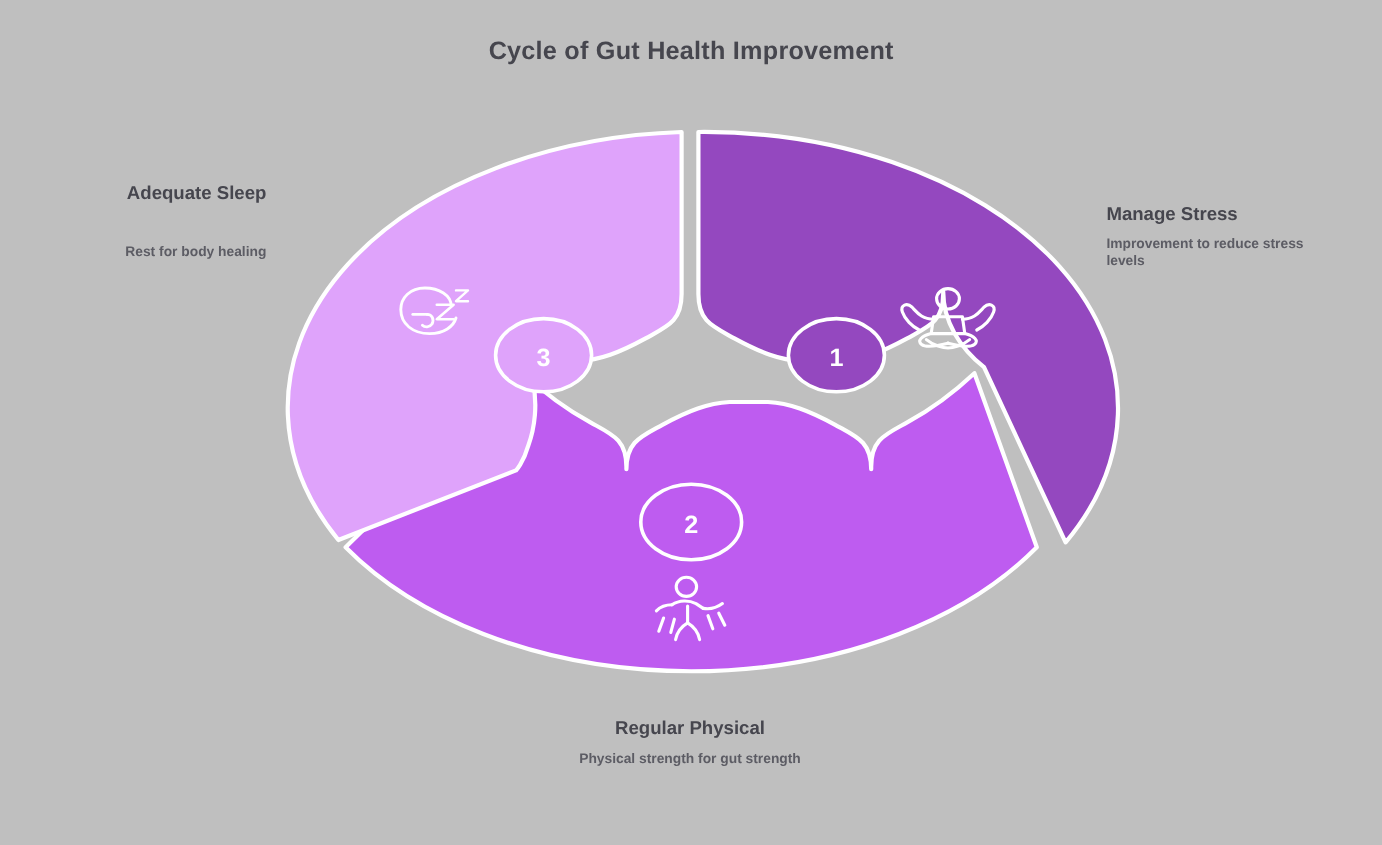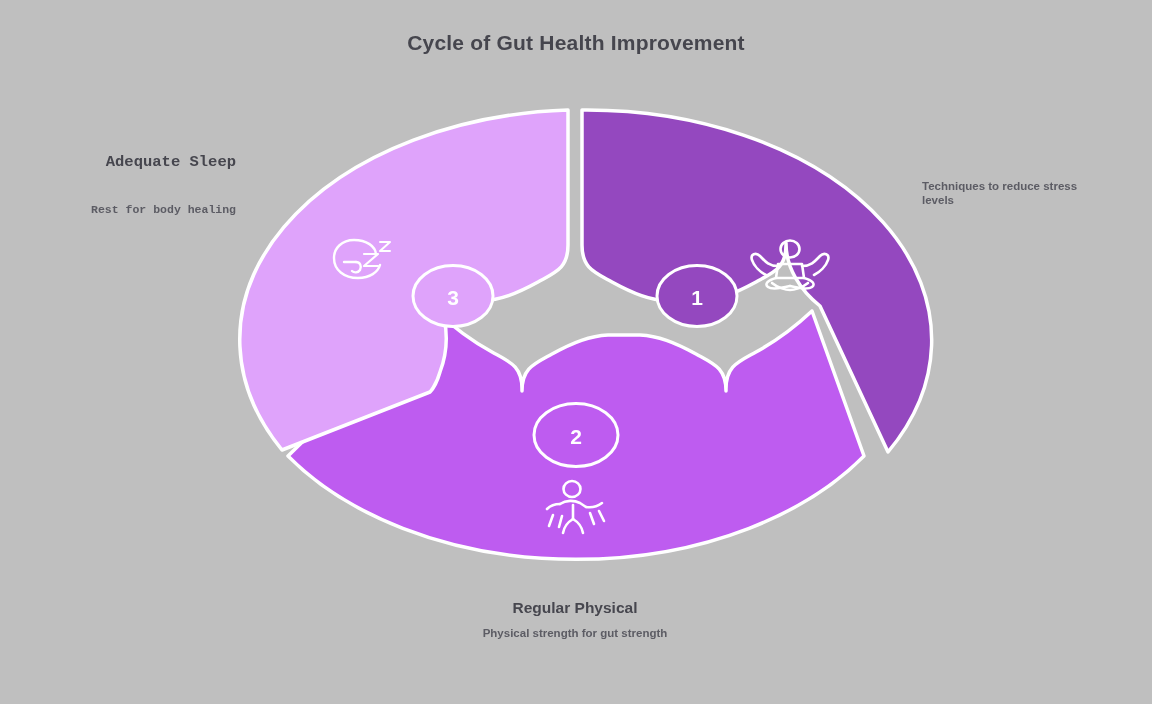--- a/index.html
+++ b/index.html
@@ -54,25 +54,24 @@
     line-height: 14px;
     margin-top: 9px;
   }
   .label-stress {
     left: 922px;
     top: 170px;
     width: 190px;
     text-align: left;
   }
   .label-sleep {
-    left: 44px;
+    left: 30px;
     top: 153px;
     width: 192px;
     text-align: right;
-    font-family: Liberation Mono, monospace;
   }
   .label-exercise {
     left: 445px;
     top: 599px;
     width: 260px;
     text-align: center;
   }
   .badge-num {
     font-size: 21px;
     font-weight: bold;
@@ -180,21 +179,22 @@
       </g>
 
       <g>
         <ellipse cx="453" cy="296" rx="40" ry="30.5" fill="#dfa3fb" stroke="#ffffff" stroke-width="3"></ellipse>
         <text class="badge-num" x="453" y="305" text-anchor="middle">3</text>
       </g>
     </g>
   </svg>
 
   <div class="label-block label-stress">
-    <div class="label-desc" style="color: rgb(92, 92, 100);">Techniques to reduce stress levels</div>
+    <div class="label-title" style="color: rgb(70, 70, 78);">Manage Stress</div>
+    <div class="label-desc" style="color: rgb(92, 92, 100);">Improvement to reduce stress levels</div>
   </div>
 
   <div class="label-block label-sleep">
     <div class="label-title" style="color: rgb(70, 70, 78);">Adequate Sleep</div>
     <div class="label-desc" style="color: rgb(92, 92, 100); margin-top: 32px;">Rest for body healing</div>
   </div>
 
   <div class="label-block label-exercise">
     <div class="label-title" style="color: rgb(70, 70, 78);">Regular Physical</div>
     <div class="label-desc" style="color: rgb(92, 92, 100);">Physical strength for gut strength</div>

